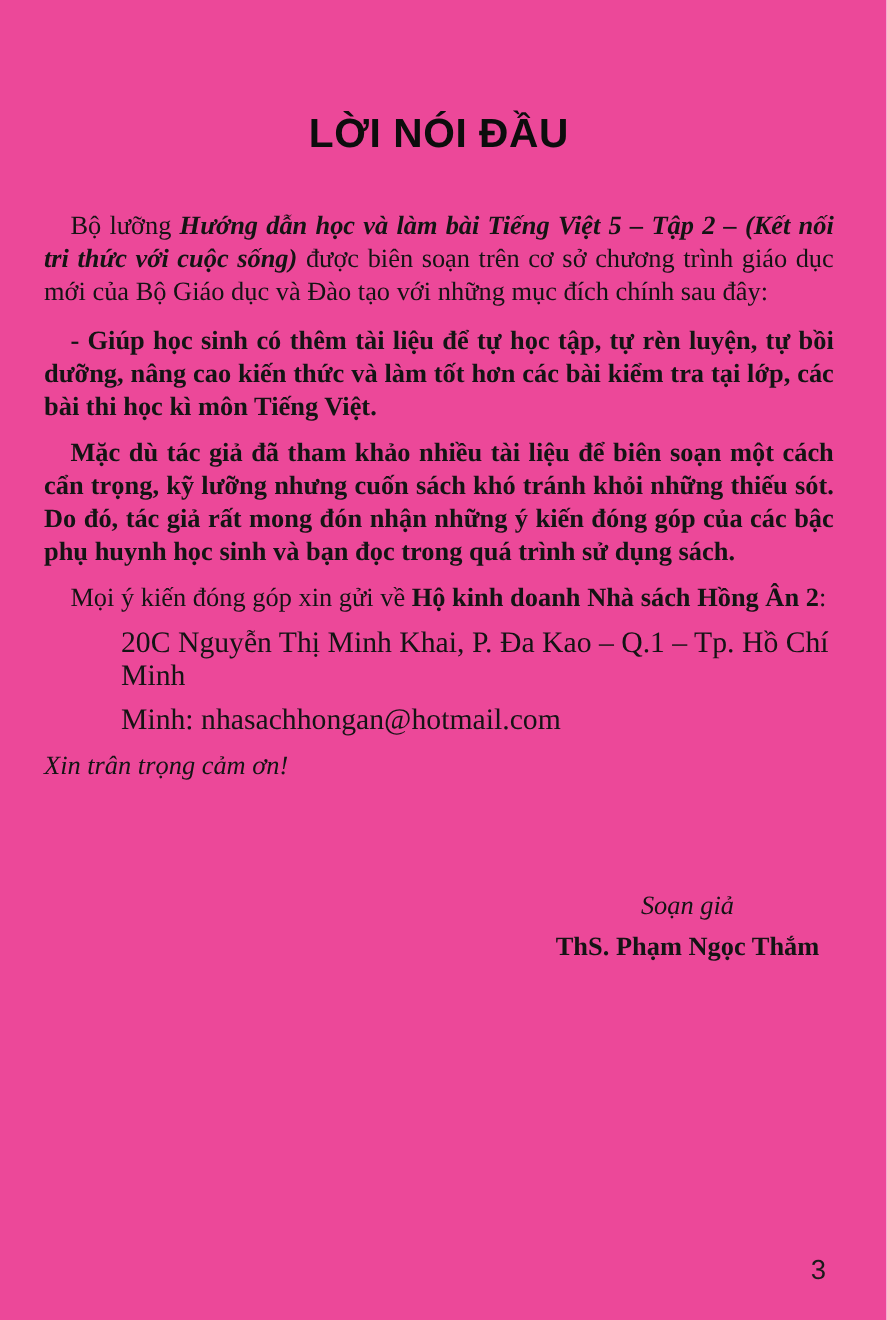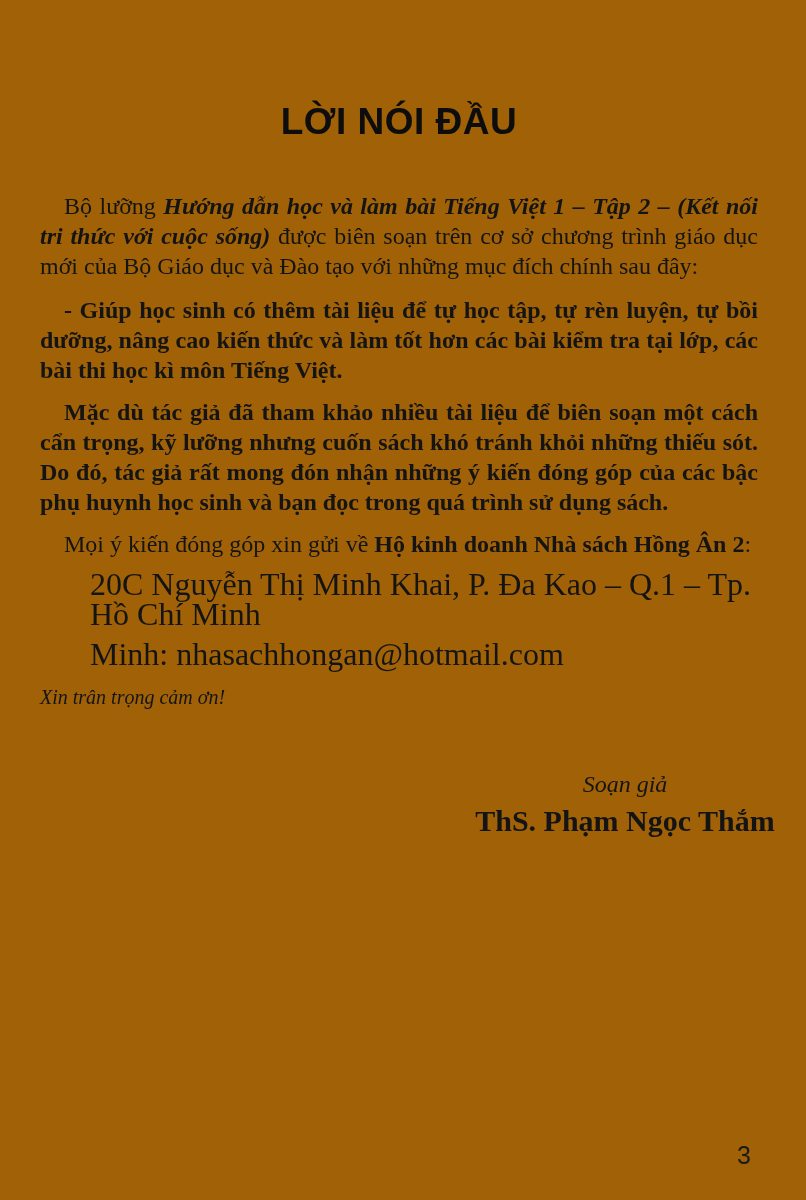--- a/index.html
+++ b/index.html
@@ -6,21 +6,21 @@
   html, body { background: #ffffff; }
   body {
     width: 806px; height: 1200px;
     font-family: "Liberation Serif", "DejaVu Serif", serif;
     color: #141414;
     overflow: hidden;
   }
   .page {
     position: relative;
     width: 806px; height: 1200px;
-    background: #a16207;
+    background: #ec4899;
     padding: 98px 48px 0 40px;
   }
   .page-title {
     font-family: "Liberation Sans", "DejaVu Sans", sans-serif;
     font-weight: bold;
     font-size: 37px;
     line-height: 48px;
     letter-spacing: 0.5px;
     text-align: center;
     color: #0d0d0d;
@@ -56,45 +56,46 @@
   ul.topics li:last-child { margin-bottom: 0; }
   .bullet-dot {
     width: 8px; height: 8px;
     background: #111;
     border-radius: 50%;
     flex: none;
     margin-right: 13px;
     margin-top: 2px;
   }
   .contact-line {
-    font-size: 32px;
+    font-size: 27px;
     line-height: 30px;
-    margin-left: 50px;
+    margin-left: 70px;
   }
   .thanks {
-    font-size: 20px;
+    font-size: 24px;
     line-height: 30px;
     font-style: italic;
     margin-top: 13px;
   }
   .signature {
     width: 718px;
     margin-top: 57px;
     display: flex;
     flex-direction: column;
     align-items: center;
     transform: translateX(226px);
   }
   .signature-role {
     font-size: 24px;
     line-height: 30px;
     font-style: italic;
+    margin-top: 40px;
   }
   .signature-name {
-    font-size: 30px;
+    font-size: 24px;
     line-height: 40px;
     font-weight: bold;
     margin-top: 2px;
     white-space: nowrap;
   }
   .page-number {
     position: absolute;
     left: 737px;
     top: 1141px;
     font-size: 25px;
@@ -102,21 +103,21 @@
     color: #1a1a1a;
   }
 </style>
 </head>
 <body>
 
 <div class="page">
 
   <h1 class="page-title">LỜI NÓI ĐẦU</h1>
 
-  <p class="body-par indent mb14"><span>Bộ lưỡng </span><span class="book-title">Hướng dẫn học và làm bài Tiếng Việt 1 – Tập 2 – (Kết nối tri thức với cuộc sống)</span><span> được biên soạn trên cơ sở chương trình giáo dục mới của Bộ Giáo dục và Đào tạo với những mục đích chính sau đây:</span></p>
+  <p class="body-par indent mb14"><span>Bộ lưỡng </span><span class="book-title">Hướng dẫn học và làm bài Tiếng Việt 5 – Tập 2 – (Kết nối tri thức với cuộc sống)</span><span> được biên soạn trên cơ sở chương trình giáo dục mới của Bộ Giáo dục và Đào tạo với những mục đích chính sau đây:</span></p>
 
 
   <p class="body-par indent mb12">- Giúp học sinh có thêm tài liệu để tự học tập, tự rèn luyện, tự bồi dưỡng, nâng cao kiến thức và làm tốt hơn các bài kiểm tra tại lớp, các bài thi học kì môn Tiếng Việt.</p>
 
 
 
   <p class="body-par indent mb12">Mặc dù tác giả đã tham khảo nhiều tài liệu để biên soạn một cách cẩn trọng, kỹ lưỡng nhưng cuốn sách khó tránh khỏi những thiếu sót. Do đó, tác giả rất mong đón nhận những ý kiến đóng góp của các bậc phụ huynh học sinh và bạn đọc trong quá trình sử dụng sách.</p>
 
   <p class="body-par indent left-only mb10"><span>Mọi ý kiến đóng góp xin gửi về </span><span class="bold">Hộ kinh doanh Nhà sách Hồng Ân 2</span><span>:</span></p>
 

